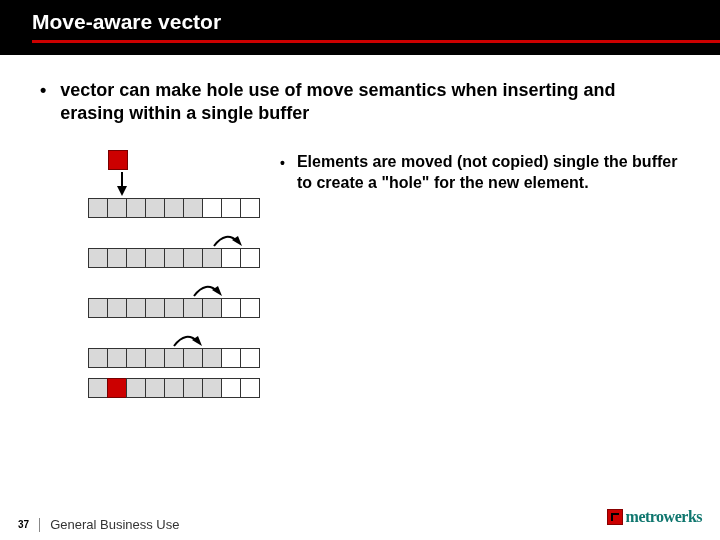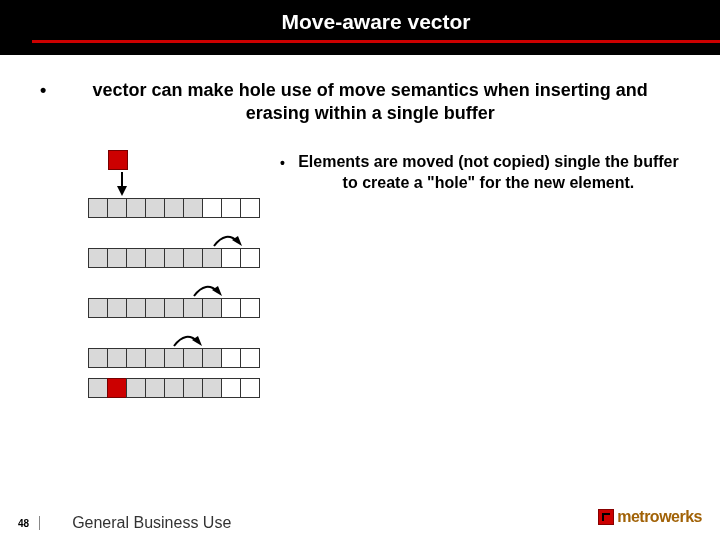--- a/index.html
+++ b/index.html
@@ -1,17 +1,17 @@
 <!DOCTYPE html>
 <html><head>
 <meta charset="utf-8">
 <style>
   * { margin: 0; padding: 0; box-sizing: border-box; }
   html, body { width: 720px; height: 540px; background: #fff; font-family: Arial, Helvetica, sans-serif; overflow: hidden; }
-  .slide { position: relative; width: 720px; height: 540px; text-align: center; }
+  .slide { position: relative; width: 720px; height: 540px; }
   .title-bar { background: #000; color: #fff; padding: 10px 0 12px 32px; }
   .title-bar h1 { font-size: 21px; font-weight: bold; }
   .red-underline { height: 3px; background: #c00; width: 100%; margin-top: 6px; }
   .content { padding: 24px 40px 0 40px; }
   .bullet-main { display: flex; gap: 14px; font-size: 18px; font-weight: bold; line-height: 1.3; margin-bottom: 20px; }
   .bullet-dot { font-size: 18px; line-height: 1.3; }
   .diagram-col { margin-left: 48px; margin-top: 4px; }
   .cell-row-wrap { margin-bottom: 10px; }
   .cell-row { display: flex; }
   .cell { width: 20px; height: 20px; border: 1px solid #333; margin-left: -1px; background: #d9d9d9; }
@@ -21,25 +21,25 @@
   .cell.standalone { margin-left: 20px; margin-bottom: 2px; }
   .arrow-down { margin-left: 28px; margin-top: 2px; margin-bottom: 2px; }
   .curved-arrow { margin-bottom: 0; }
   .sub-area { display: flex; gap: 20px; align-items: flex-start; }
   .sub-text { flex: 1; padding-top: 6px; }
   .bullet-sub { display: flex; gap: 12px; font-size: 16px; font-weight: bold; line-height: 1.3; }
   .bullet-sub .bullet-dot { font-size: 14px; padding-top: 2px; }
   .footer { position: absolute; bottom: 8px; left: 0; right: 0; display: flex; align-items: center; padding: 0 18px; }
   .page-num { font-size: 10px; font-weight: bold; padding-right: 10px; }
   .vline { width: 1px; height: 14px; background: #888; margin-right: 10px; }
-  .footer-label { font-size: 16px; color: #333; margin-left: 22px; }
+  .footer-label { font-size: 13px; color: #333; }
   .logo { position: absolute; right: 18px; bottom: 6px; display: flex; align-items: center; gap: 3px; }
   .logo-mark { width: 16px; height: 16px; background: #c00; border: 1px solid #800; position: relative; }
   .logo-mark::after { content: ""; position: absolute; inset: 3px; border: 2px solid #000; border-right: none; border-bottom: none; }
-  .logo-text { font-size: 16px; font-weight: bold; letter-spacing: -0.5px; color: #a16207; }
+  .logo-text { font-size: 16px; font-weight: bold; letter-spacing: -0.5px; color: #0f766e; font-family: Liberation Serif, serif; }
   svg { display: block; }
 </style>
 </head>
 <body>
 <div class="slide">
 
   <div class="title-bar">
     <h1>Move-aware vector</h1>
     <div class="red-underline"></div>
   </div>
@@ -146,21 +146,21 @@
       <div class="sub-text">
         <div class="bullet-sub">
           <span class="bullet-dot">•</span>
           <span>Elements are moved (not copied) single the buffer to create a "hole" for the new element.</span>
         </div>
       </div>
     </div>
   </div>
 
   <div class="footer">
-    <span class="page-num">48</span>
+    <span class="page-num">37</span>
     <span class="vline"></span>
     <span class="footer-label">General Business Use</span>
     <div class="logo">
       <div class="logo-mark"></div>
       <span class="logo-text">metrowerks</span>
     </div>
   </div>
 </div>
 
 </body></html>

